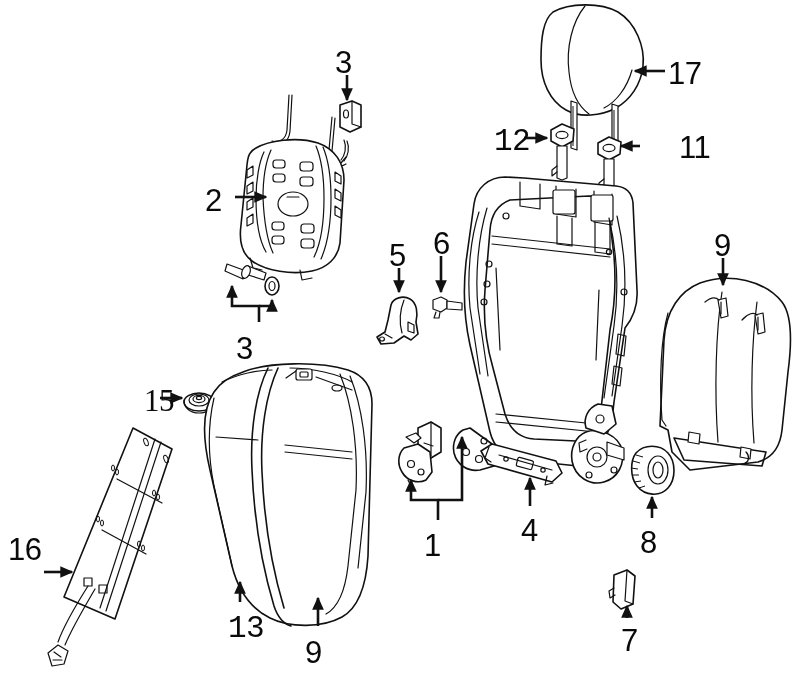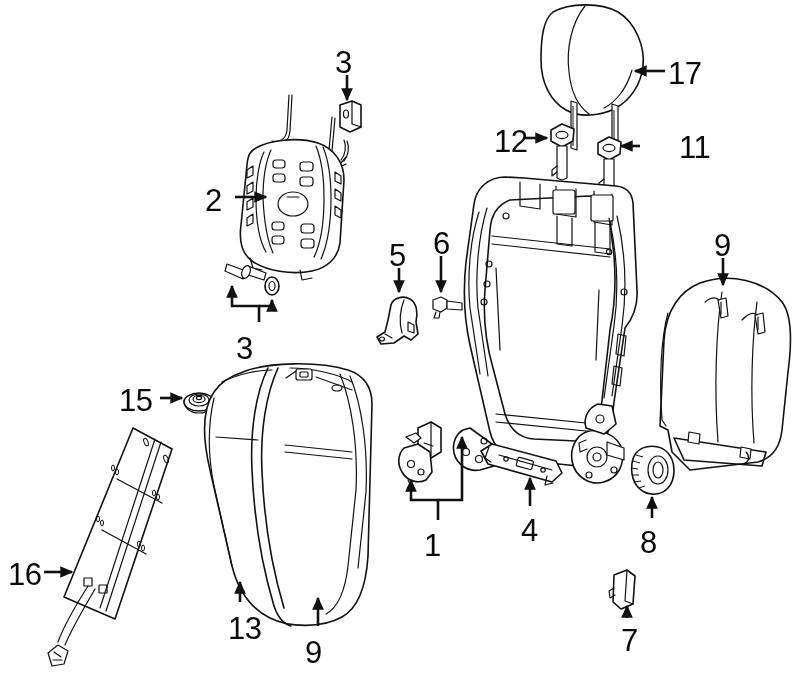--- a/index.html
+++ b/index.html
@@ -406,20 +406,20 @@
   <div class="callout" style="left:335px; top:47px;">3</div>
   <div class="callout" style="left:236px; top:333px;">3</div>
   <div class="callout" style="left:521px; top:515px;">4</div>
   <div class="callout" style="left:389px; top:240px;">5</div>
   <div class="callout" style="left:433px; top:228px;">6</div>
   <div class="callout" style="left:621px; top:625px;">7</div>
   <div class="callout" style="left:640px; top:527px;">8</div>
   <div class="callout" style="left:714px; top:230px;">9</div>
   <div class="callout" style="left:668px; top:58px;">17</div>
   <div class="callout" style="left:679px; top:132px;">11</div>
-  <div class="callout" style="left:494px; top:126px;">12</div>
-  <div class="callout" style="left:228px; top:613px;">13</div>
+  <div class="callout" style="left:494px; top:126px;font-family:Liberation Mono, monospace;">12</div>
+  <div class="callout" style="left:228px; top:613px;font-family:Liberation Mono, monospace;">13</div>
   <div class="callout" style="left:305px; top:637px;">9</div>
-  <div class="callout" style="left:119px; top:385px;">15</div>
-  <div class="callout" style="left:8px;   top:559px;">16</div>
+  <div class="callout" style="left:144px; top:385px;font-family:Liberation Serif, serif;">15</div>
+  <div class="callout" style="left:8px;   top:534px;">16</div>
 
 
 </div>
 
 </body></html>

